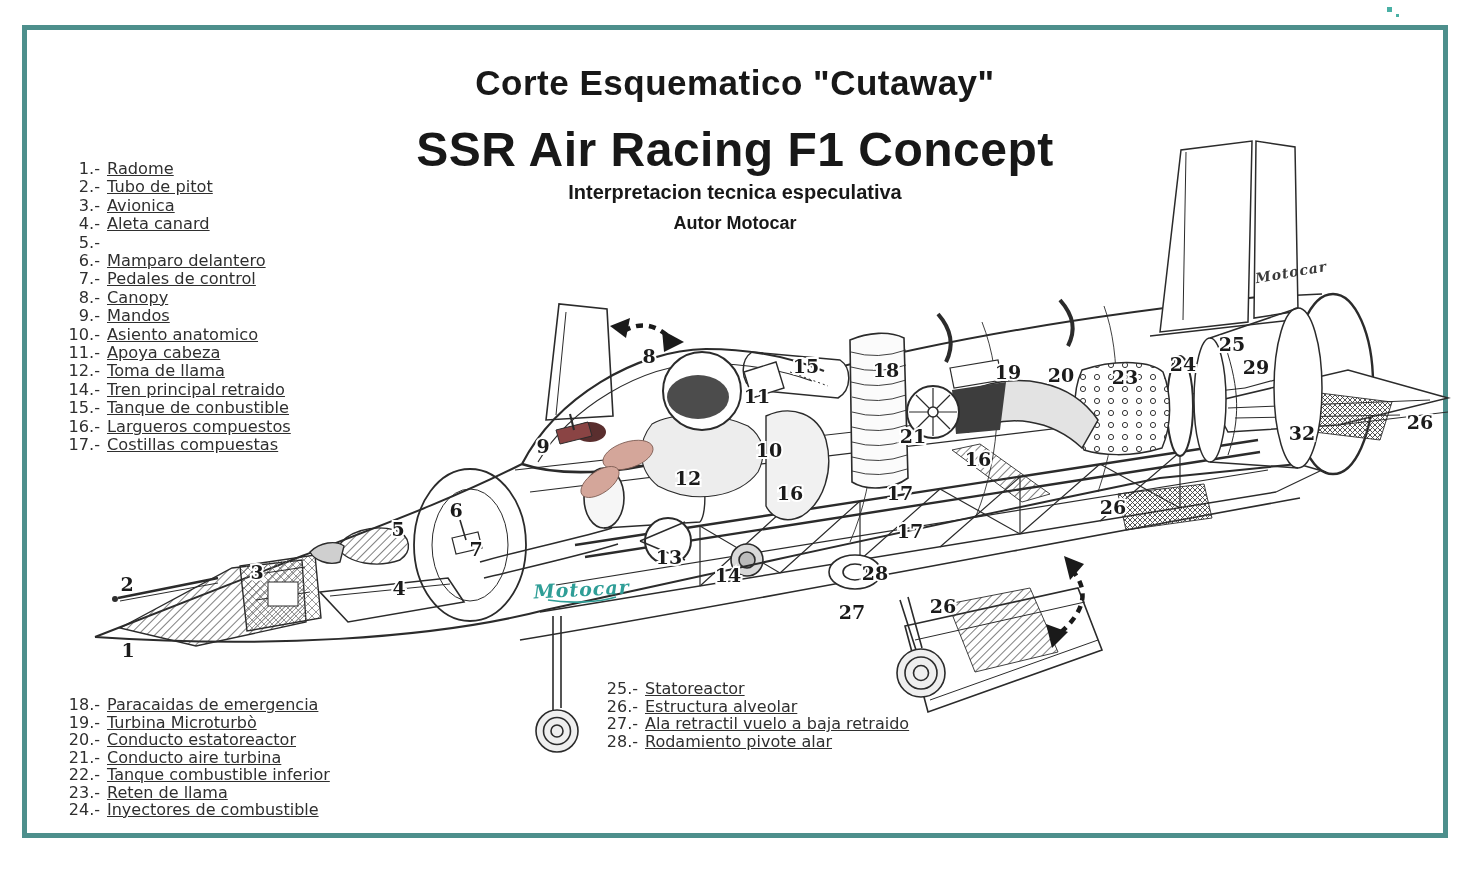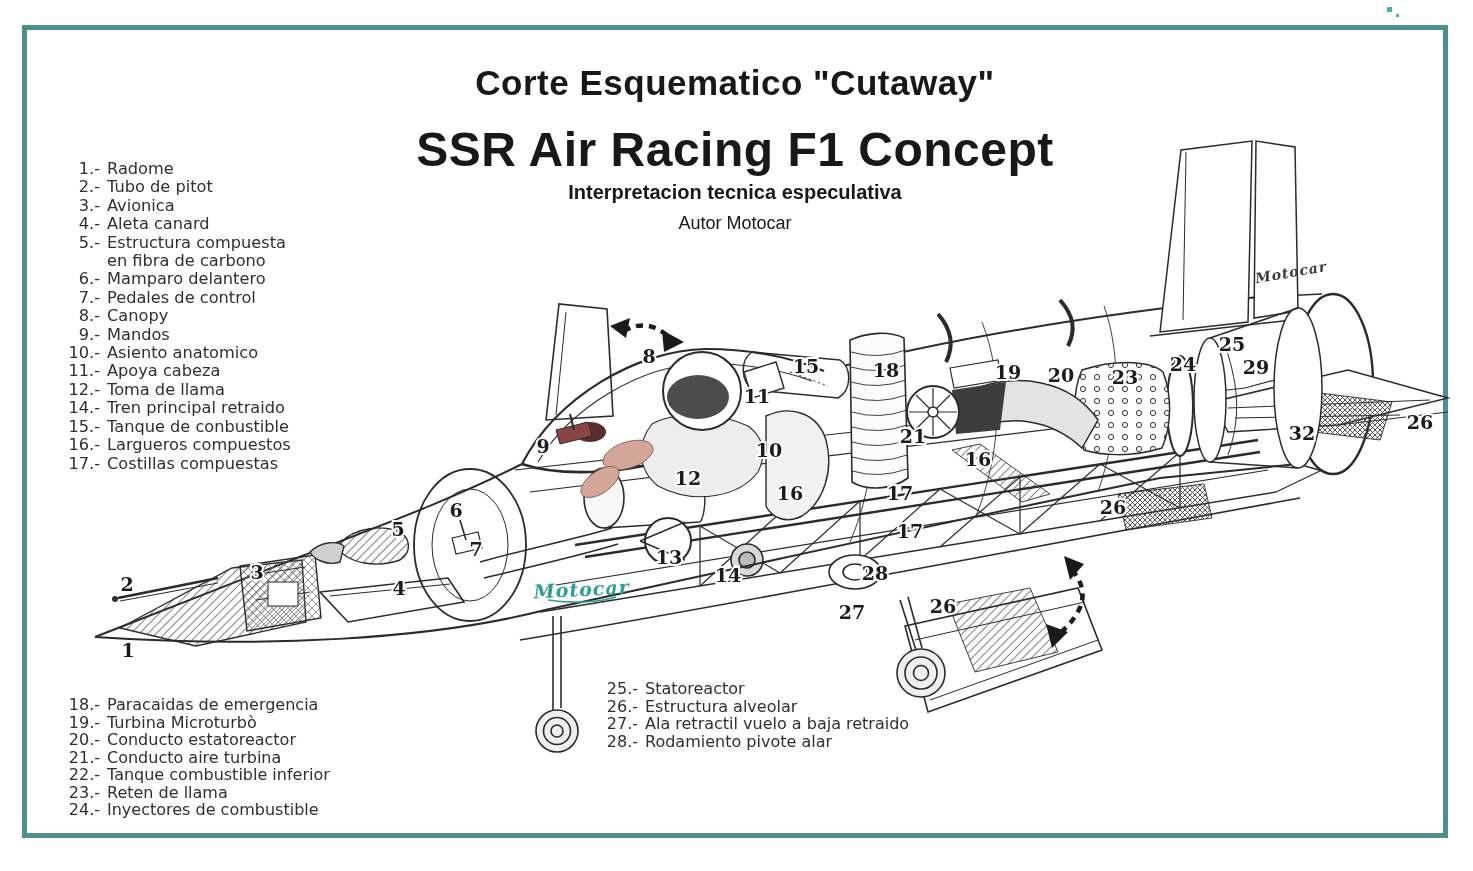--- a/index.html
+++ b/index.html
@@ -9,26 +9,26 @@
   .frame{position:absolute;left:22px;top:25px;width:1426px;height:813px;
          border:5px solid #4d8f8c;box-sizing:border-box;background:transparent;}
 
   .corner-dot{position:absolute;background:#49b0a5;}
 
   .header{position:absolute;left:22px;top:64px;width:1426px;text-align:center;
           font-family:"Liberation Sans",sans-serif;color:#181818;z-index:3;}
   .title1{font-size:35px;font-weight:bold;letter-spacing:.5px;line-height:38px;}
   .title2{font-size:48px;font-weight:bold;letter-spacing:.5px;line-height:52px;margin-top:22px;}
   .subtitle{font-size:20px;font-weight:bold;margin-top:5px;}
-  .author{font-size:18px;font-weight:normal;margin-top:9px;text-align:center;}
+  .author{font-size:18px;font-weight:bold;margin-top:9px;text-align:center;}
 
   .legend{position:absolute;z-index:3;font-size:16.2px;line-height:18.4px;color:#2f2f2f;}
   .legend-row{display:flex;align-items:flex-start;}
   .legend-num{flex:0 0 40px;text-align:right;margin-right:7px;white-space:nowrap;}
-  .legend-label{white-space:pre-line;}
+  .legend-label{white-space:pre-line;text-decoration:underline;}
   #legend-left{left:60px;top:160px;}
   #legend-bottom-left{left:60px;top:696px;font-size:16px;line-height:17.5px;}
   #legend-bottom-center{left:596px;top:680px;font-size:16px;line-height:17.5px;}
   #legend-bottom-center .legend-num{flex-basis:42px;}
 
   svg#diagram{position:absolute;left:0;top:0;z-index:2;}
   .callout{font-family:"DejaVu Serif",serif;font-weight:bold;font-size:19px;fill:#1b1b1b;
            text-anchor:middle;dominant-baseline:middle;paint-order:stroke;stroke:#ffffff;stroke-width:4px;}
   .signature{font-family:"DejaVu Serif",serif;font-style:italic;font-weight:bold;
              text-anchor:middle;letter-spacing:1px;}
@@ -59,22 +59,20 @@
     <div class="legend-row">
       <span class="legend-num">3.-</span>
       <span class="legend-label">Avionica</span>
     </div>
     <div class="legend-row">
       <span class="legend-num">4.-</span>
       <span class="legend-label">Aleta canard</span>
     </div>
     <div class="legend-row">
       <span class="legend-num">5.-</span>
-      <span class="legend-label">Estructura compuesta
-en fibra de carbono</span>
     </div>
     <div class="legend-row">
       <span class="legend-num">6.-</span>
       <span class="legend-label">Mamparo delantero</span>
     </div>
     <div class="legend-row">
       <span class="legend-num">7.-</span>
       <span class="legend-label">Pedales de control</span>
     </div>
     <div class="legend-row">

